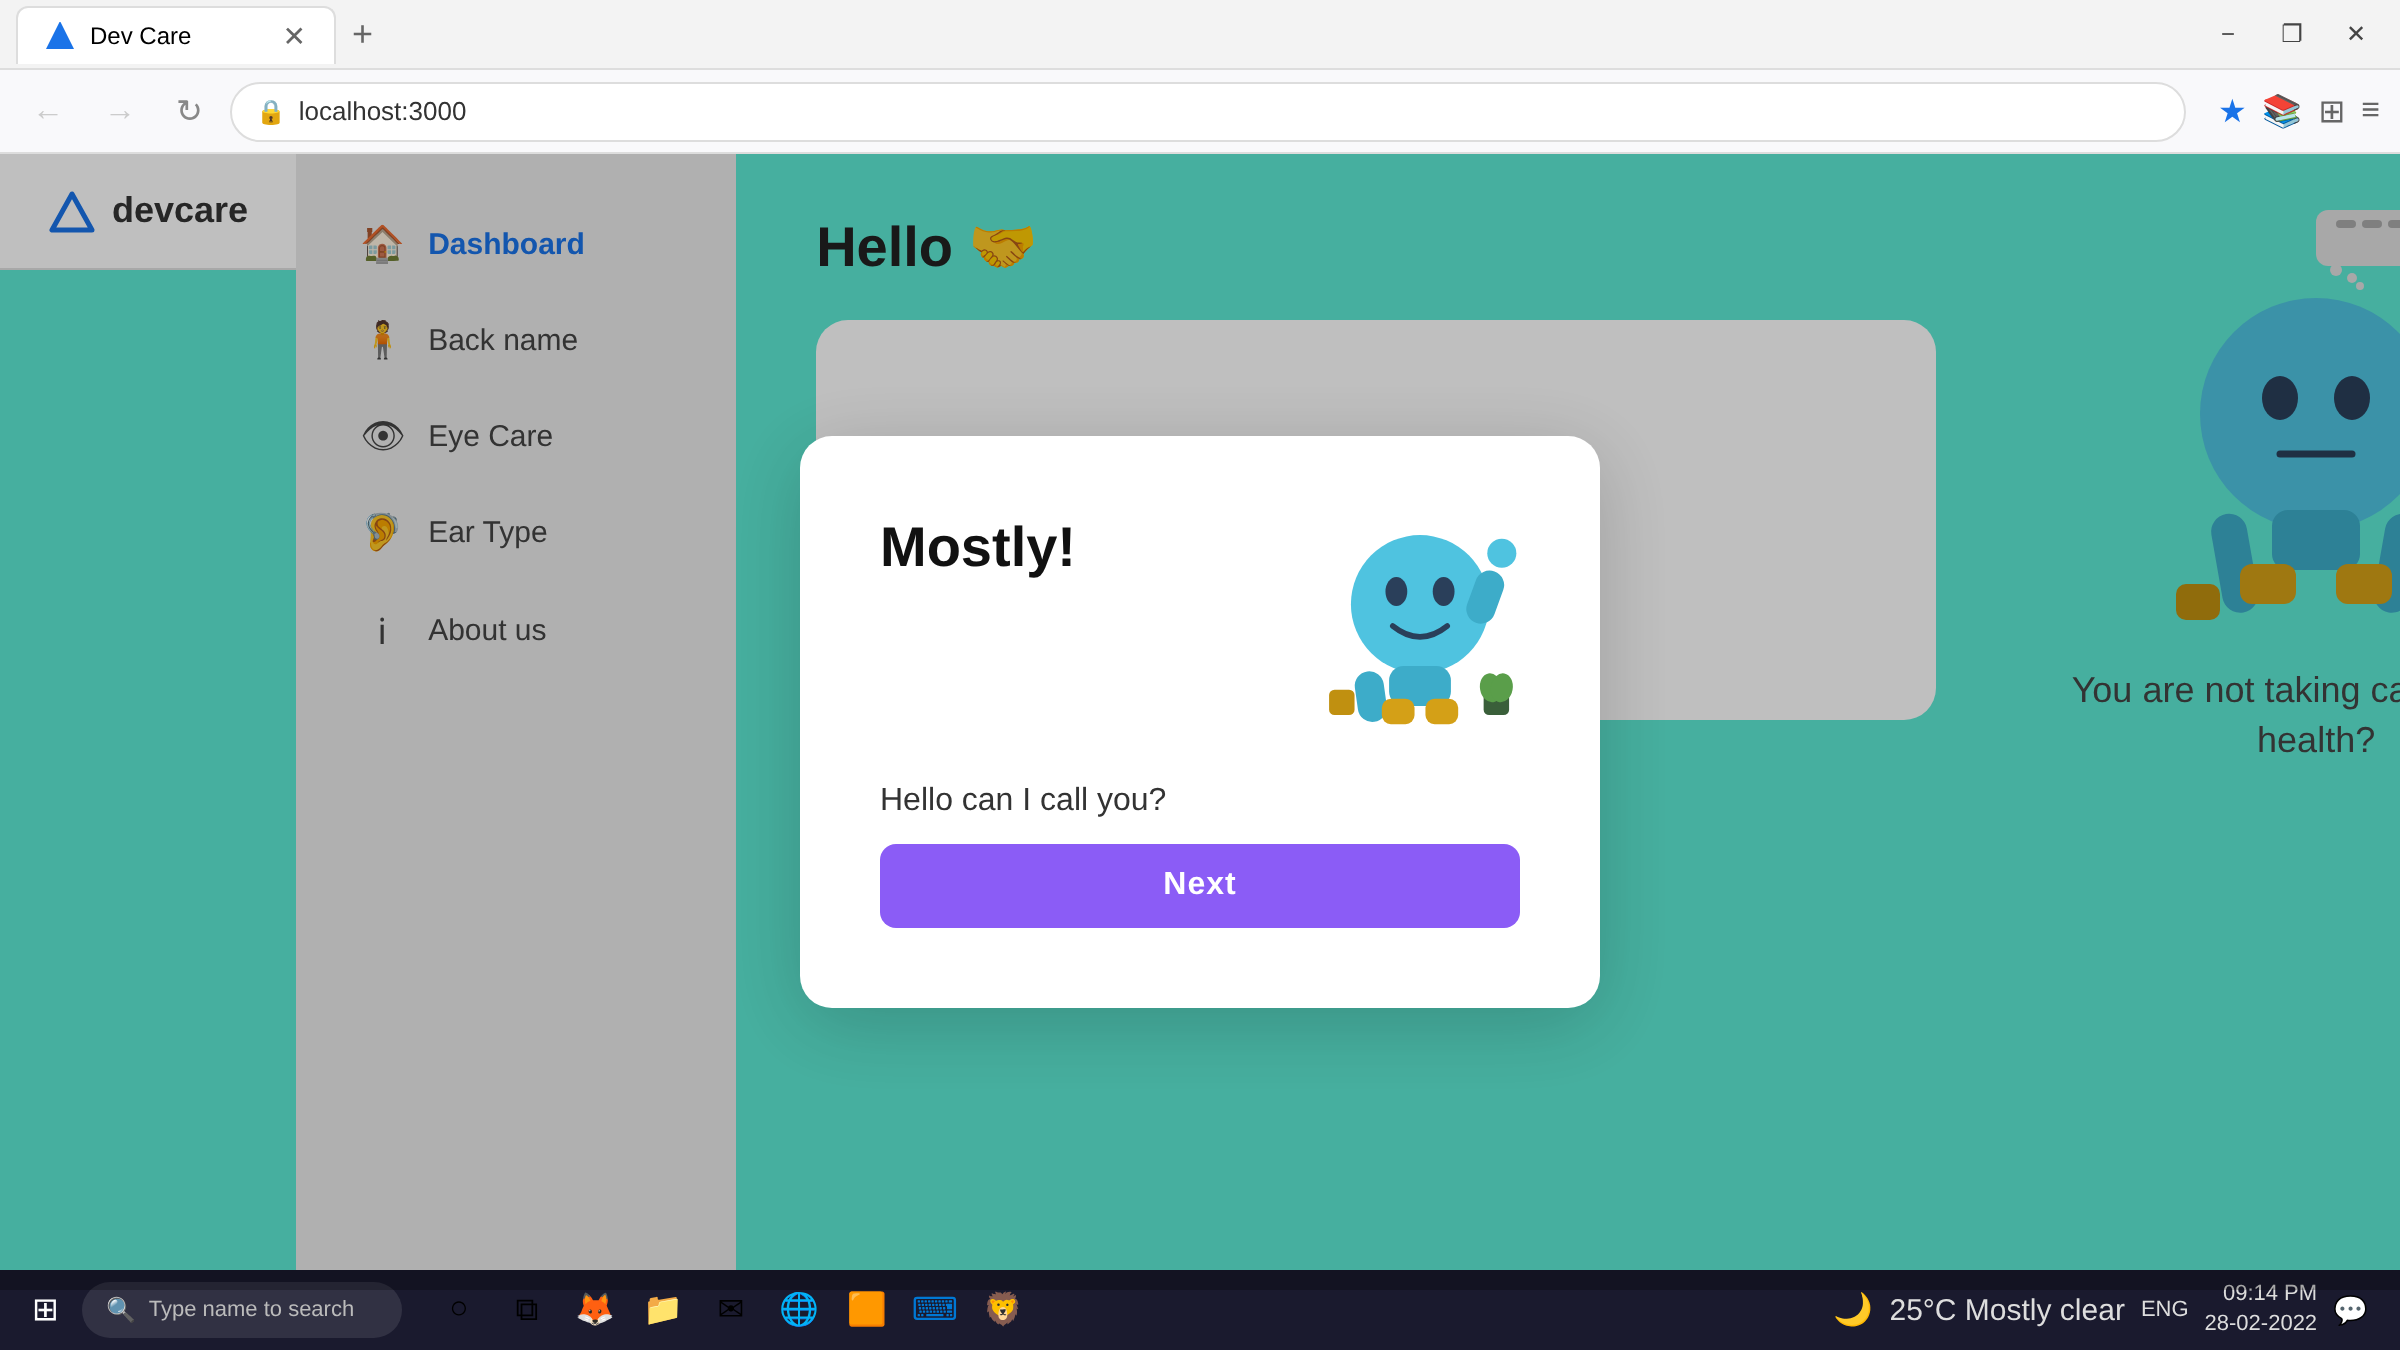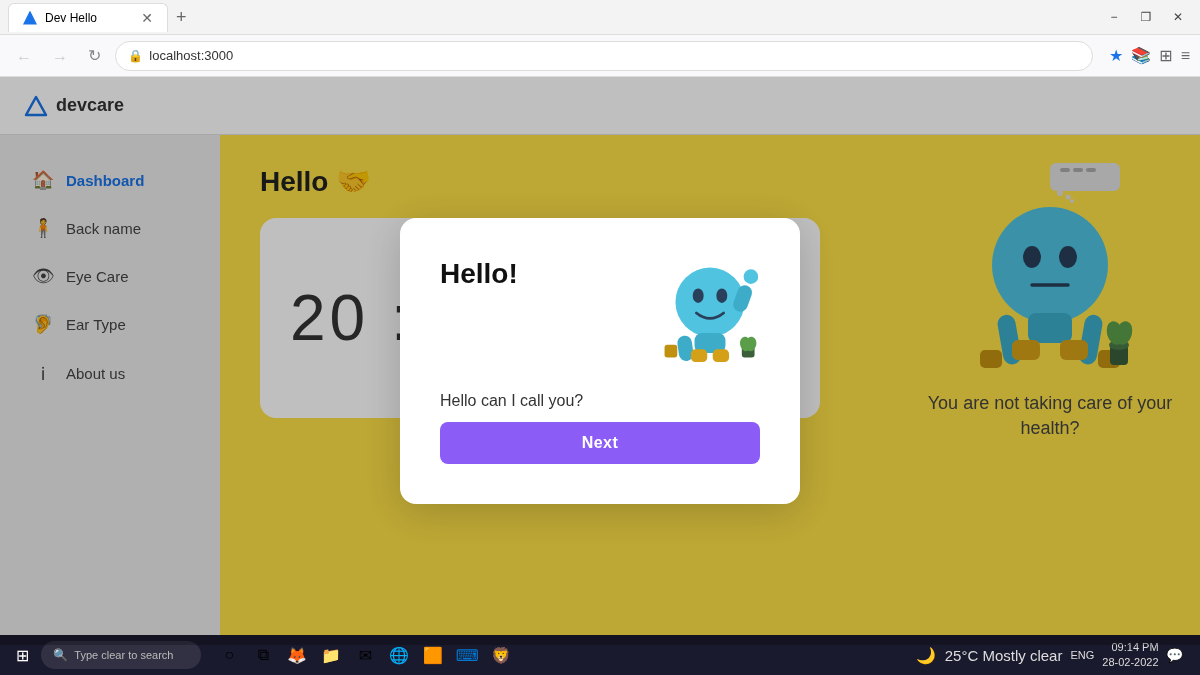--- a/index.html
+++ b/index.html
@@ -92,23 +92,23 @@
       font-size: 12px;
       cursor: pointer;
       border-radius: 4px;
       color: #444;
     }
     .spacer { flex: 1; }
 
     
     .app-container {
       display: flex;
-      flex-direction: column;
+      flex-direction: row;
       height: calc(675px - 77px);
-      background: #fde047;
+      background: #5eead4;
     }
 
     
     .app-topbar {
       background: white;
       height: 58px;
       display: flex;
       align-items: center;
       padding: 0 24px;
       border-bottom: 1px solid #e0e0e0;
@@ -322,21 +322,21 @@
     .taskbar-time { font-size: 11px; color: #ddd; text-align: right; line-height: 1.4; }
     .taskbar-lang { font-size: 11px; color: #ddd; }
     .taskbar-notification { font-size: 14px; color: #ddd; }
   </style>
 </head>
 <body>
 
 <div class="browser-titlebar">
   <div class="browser-tab">
     <div class="tab-favicon"></div>
-    <span>Dev Hello</span>
+    <span>Dev Care</span>
     <span class="tab-close">✕</span>
   </div>
   <button class="tab-new">+</button>
   <div class="spacer"></div>
   <div class="titlebar-controls">
     <button class="win-btn">−</button>
     <button class="win-btn">❐</button>
     <button class="win-btn close">✕</button>
   </div>
 </div>
@@ -442,21 +442,21 @@
         </svg>
       </div>
       <div class="health-message">You are not taking care of your health?</div>
     </div>
   </div>
 </div>
 
 <div class="modal-overlay">
   <div class="modal-box">
     <div class="modal-header">
-      <div class="modal-title">Hello!</div>
+      <div class="modal-title">Mostly!</div>
 
       <svg class="modal-character" viewBox="0 0 110 120" xmlns="http://www.w3.org/2000/svg">
 
         <circle cx="55" cy="48" r="38" fill="#4fc3e0"></circle>
 
         <ellipse cx="42" cy="41" rx="6" ry="8" fill="#2a3f5a"></ellipse>
         <ellipse cx="68" cy="41" rx="6" ry="8" fill="#2a3f5a"></ellipse>
 
         <path d="M40 60 Q55 72 70 60" stroke="#2a3f5a" stroke-width="3" fill="none" stroke-linecap="round"></path>
 
@@ -479,21 +479,21 @@
     </div>
     <div class="modal-question">Hello can I call you?</div>
     <button class="modal-next-btn">Next</button>
   </div>
 </div>
 
 <div class="taskbar">
   <button class="taskbar-start">⊞</button>
   <div class="taskbar-search">
     <span>🔍</span>
-    <span style="font-size:11px;color:#bbb;">Type clear to search</span>
+    <span style="font-size:11px;color:#bbb;">Type name to search</span>
   </div>
   <div class="taskbar-icons">
     <div class="taskbar-icon">○</div>
     <div class="taskbar-icon">⧉</div>
     <div class="taskbar-icon">🦊</div>
     <div class="taskbar-icon">📁</div>
     <div class="taskbar-icon">✉</div>
     <div class="taskbar-icon">🌐</div>
     <div class="taskbar-icon">🟧</div>
     <div class="taskbar-icon" style="color:#0078d4;">⌨</div>

